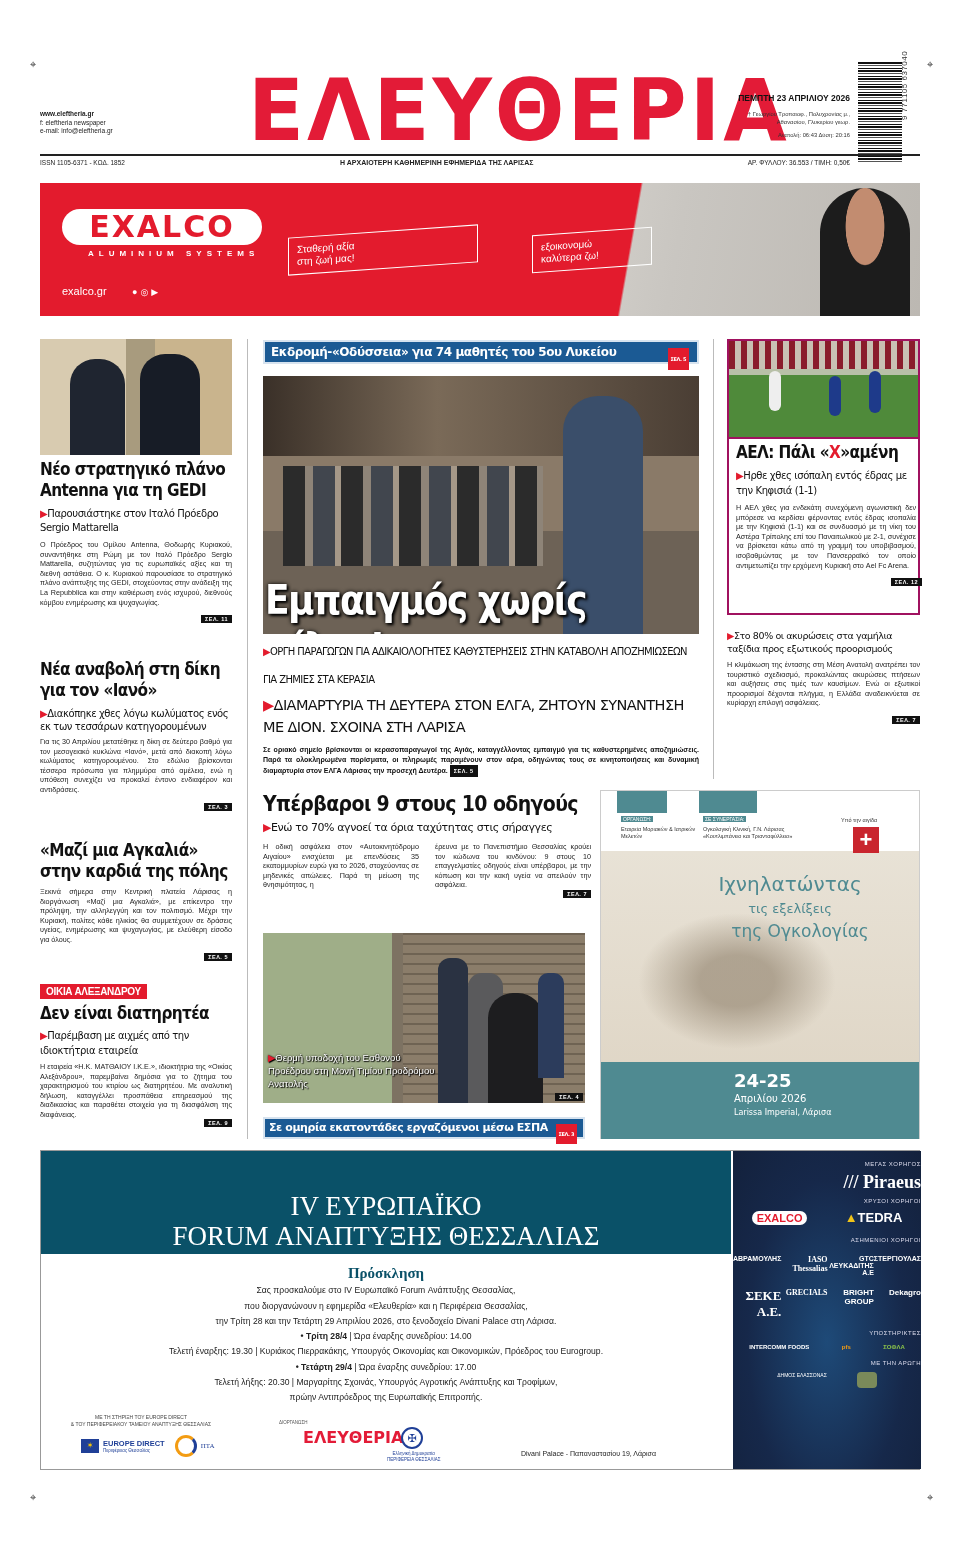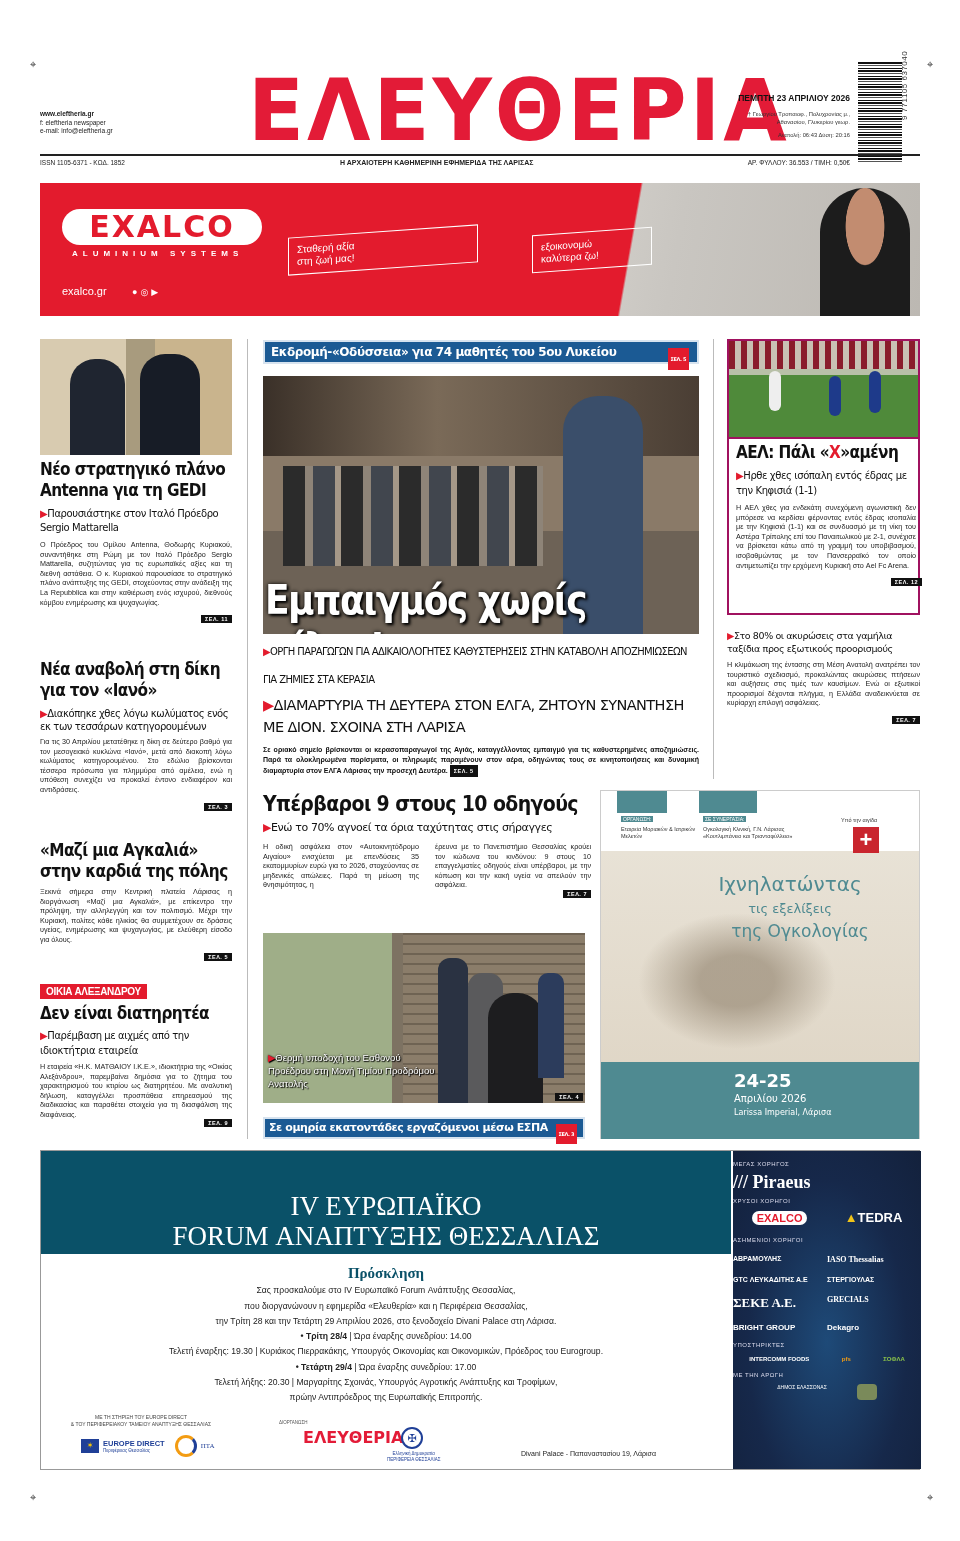--- a/index.html
+++ b/index.html
@@ -6,36 +6,36 @@
 body{width:960px;height:1541px;background:#fff;position:relative;font-family:"Liberation Sans",sans-serif;color:#111;overflow:hidden}
 .abs{position:absolute}
 .reg{position:absolute;width:14px;height:14px;font-size:11px;color:#444;line-height:14px;text-align:center}
 .masthead-info{font-size:6.5px;line-height:8.5px;color:#222}
 .logo{left:248px;top:66px;font-family:"DejaVu Sans",sans-serif;font-weight:bold;font-size:82px;color:#e31b37;letter-spacing:3px;line-height:90px;transform:scaleY(1.05)}
 .rule-thick{left:40px;top:154px;width:880px;height:2px;background:#222}
 .sub-line{top:159px;font-size:6.5px;color:#222}
 .ad-top{left:40px;top:183px;width:880px;height:133px;background:#e31b2d;overflow:hidden}
 .ad-photo{left:478px;top:0;width:402px;height:133px;background:linear-gradient(100deg,#d9d6d0 0%,#c9c6c1 40%,#bcb8b2 100%)}
 .exalco-logo{left:22px;top:26px;width:200px;height:36px;background:#fff;border-radius:18px;color:#e31b2d;font-weight:bold;font-size:30px;text-align:center;line-height:36px;font-family:"DejaVu Sans",sans-serif;letter-spacing:2px}
-.exalco-sub{left:32px;top:66px;color:#fff;font-size:8px;letter-spacing:5px;font-weight:bold}
+.exalco-sub{left:48px;top:66px;color:#fff;font-size:8px;letter-spacing:5px;font-weight:bold}
 .exalco-web{left:22px;top:102px;color:#fff;font-size:11px}
 .slogan-box{border:1.5px solid #fff;color:#fff;font-size:10px;line-height:12px;padding:6px 8px;transform:skewY(-4deg)}
 .person{left:780px;top:5px;width:90px;height:128px;background:radial-gradient(ellipse at 50% 30%,#c28c70 0 30%,transparent 31%),linear-gradient(#1c1c1c,#1c1c1c);border-radius:45px 45px 0 0}
 .section-hl{font-family:"DejaVu Sans Condensed","DejaVu Sans",sans-serif;font-weight:bold;color:#111;letter-spacing:-0.6px}
 .kicker{font-family:"DejaVu Sans",sans-serif;color:#111;letter-spacing:-0.4px}
 .arrow{color:#e31b2d}
 .body-txt{font-size:7.2px;line-height:9.6px;color:#222;text-align:justify}
 .sel{display:inline-block;background:#111;color:#fff;font-size:5.5px;padding:1px 4px;font-weight:bold;letter-spacing:.5px}
 .photo{background:#8a8f8a;overflow:hidden}
 .blue-bar{background:#1b5a94;color:#fff;font-family:"DejaVu Sans",sans-serif;font-weight:bold;letter-spacing:-0.4px;border:2px solid #d7e3ef}
 .sel-red{display:inline-block;background:#e31b2d;color:#fff;font-size:5px;padding:1px 3px;font-weight:bold}
 .col-rule{background:#bbb;width:1px}
 .forum-ad{left:40px;top:1150px;width:880px;height:320px;border:1px solid #999;background:#fff}
 .forum-head{left:0;top:0;width:690px;height:103px;background:#0a5168;color:#fff;text-align:center;font-family:"Liberation Serif",serif;font-size:27px;line-height:30px;padding-top:40px}
-.sponsors{left:692px;top:0;width:188px;height:318px;background:radial-gradient(ellipse at 50% 60%,#1e4a78 0,#16284a 60%,#13213c 100%);color:#fff;text-align:left}
+.sponsors{left:692px;top:0;width:188px;height:318px;background:radial-gradient(ellipse at 50% 60%,#1e4a78 0,#16284a 60%,#13213c 100%);color:#fff;text-align:right}
 .sp-label{font-size:6px;letter-spacing:.5px;color:#dde}
 .sp-logo{font-weight:bold;color:#fff}
 .invite{left:0;top:115px;width:690px;text-align:center;font-size:8.6px;line-height:15.3px;color:#222}
 .onco-ad{left:600px;top:790px;width:320px;height:349px;border:1px solid #ccc;background:linear-gradient(#fff 0 60px,#e8e2d6 60px,#ddd3c2 100%)}
 </style>
 </head>
 <body>
 
 <div class="reg" style="left:26px;top:57px">⌖</div>
 <div class="reg" style="left:923px;top:57px">⌖</div>
@@ -255,21 +255,21 @@
 
   <div class="abs sponsors">
     <div class="sp-label" style="margin-top:10px">ΜΕΓΑΣ ΧΟΡΗΓΟΣ</div>
     <div class="sp-logo" style="font-size:18px;font-family:'Liberation Serif',serif;margin-top:5px">/// Piraeus</div>
     <div class="sp-label" style="margin-top:5px">ΧΡΥΣΟΙ ΧΟΡΗΓΟΙ</div>
     <div style="display:flex;justify-content:space-around;align-items:center;margin-top:6px">
       <div style="background:#fff;color:#e31b2d;font-weight:bold;font-size:11px;padding:1px 5px;border-radius:7px">EXALCO</div>
       <div style="font-size:13px;font-weight:bold"><span style="color:#f0c419">▲</span><span>TEDRA</span></div>
     </div>
     <div class="sp-label" style="margin-top:12px">ΑΣΗΜΕΝΙΟΙ ΧΟΡΗΓΟΙ</div>
-    <div style="display:grid;grid-template-columns:1fr 1fr;row-gap:12px;margin-top:12px;font-size:7px;font-weight:bold">
+    <div style="display:grid;grid-template-columns:1fr 1fr 1fr 1fr;row-gap:12px;margin-top:12px;font-size:7px;font-weight:bold">
       <div>ΑΒΡΑΜΟΥΛΗΣ</div>
       <div style="font-family:'Liberation Serif',serif;font-size:8px">IASO Thessalias</div>
       <div>GTC ΛΕΥΚΑΔΙΤΗΣ Α.Ε</div>
       <div>ΣΤΕΡΓΙΟΥΛΑΣ</div>
       <div style="font-family:'Liberation Serif',serif;font-size:13px">ΣΕΚΕ Α.Ε.</div>
       <div style="font-family:'Liberation Serif',serif;font-size:8px">GRECIALS</div>
       <div style="font-size:8px">BRIGHT GROUP</div>
       <div style="font-size:8px">Dekagro</div>
     </div>
     <div class="sp-label" style="margin-top:10px">ΥΠΟΣΤΗΡΙΚΤΕΣ</div>

